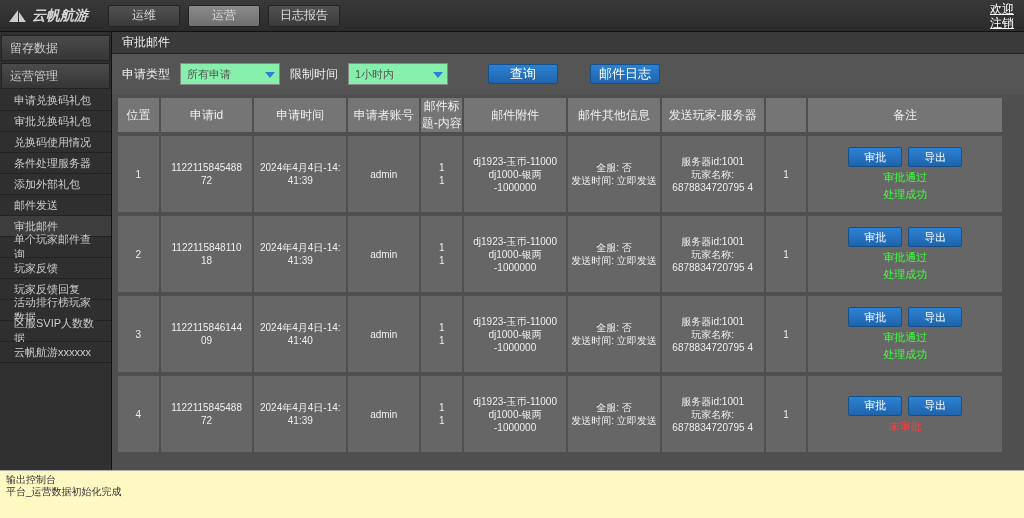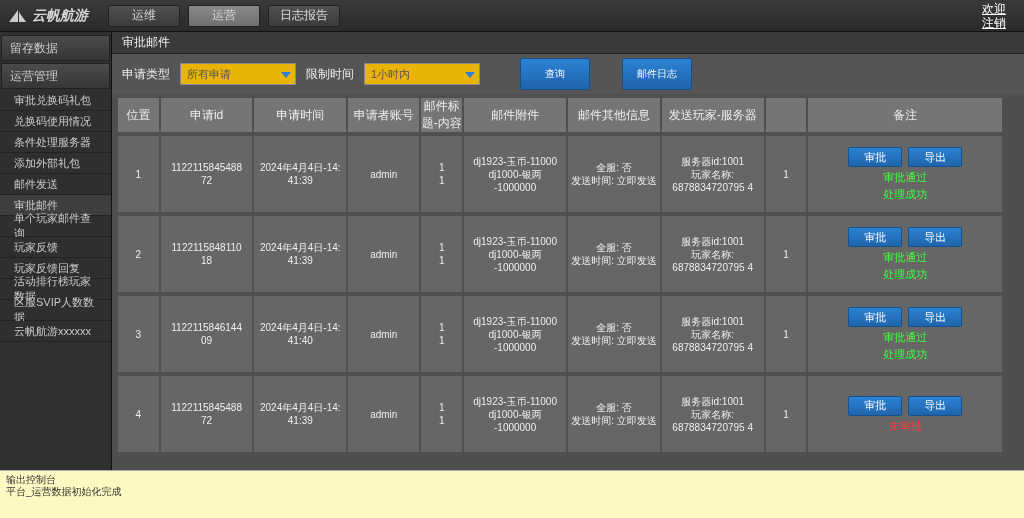--- a/index.html
+++ b/index.html
@@ -5,35 +5,35 @@
   * { margin:0; padding:0; box-sizing:border-box; }
   body { font-family: "Microsoft YaHei", Arial, sans-serif; font-size:12px; background:#fff; color:#000; }
   .app { width:1024px; height:518px; display:flex; flex-direction:column; background:#2e2e2e; }
   .top-bar { height:32px; background:linear-gradient(#3a3a3a,#2a2a2a); border-bottom:1px solid #111; display:flex; align-items:center; padding:0 8px; position:relative; }
   .logo { display:flex; align-items:center; color:#d5d5d5; font-size:14px; font-weight:bold; margin-right:20px; font-style:italic;}
   .logo-icon { width:20px; height:14px; margin-right:4px; }
   .logo-icon svg { width:100%; height:100%; display:block;}
   .top-tabs { display:flex; gap:8px; }
   .top-tab { min-width:72px; height:22px; display:flex; align-items:center; justify-content:center; color:#ddd; background:linear-gradient(#515151,#3b3b3b); border:1px solid #222; border-radius:2px; cursor:pointer; font-size:12px;}
   .top-tab.active { background:linear-gradient(#8a8a8a,#6f6f6f); }
-  .top-right { position:absolute; right:18px; top:2px; text-align:right; color:#fff; font-size:12px; line-height:14px;}
+  .top-right { position:absolute; right:10px; top:2px; text-align:right; color:#fff; font-size:12px; line-height:14px;}
   .top-right div { text-decoration:underline; cursor:pointer;}
   .main { flex:1; display:flex; overflow:hidden; }
   .sidebar { width:112px; background:#303030; border-right:1px solid #111; display:flex; flex-direction:column; padding-top:2px;}
   .side-group { height:26px; display:flex; align-items:center; padding:0 8px; color:#ccc; background:linear-gradient(#4b4b4b,#363636); border:1px solid #222; margin:1px; font-size:12px;}
   .side-item { height:21px; display:flex; align-items:center; padding:0 10px; color:#ddd; font-size:11px; border-bottom:1px solid #222; cursor:pointer; background:#2f2f2f;}
   .side-item.indent { padding-left:14px; font-size:11px; color:#ccc;}
   .side-item.sel { background:#3e3e3e; }
   .content { flex:1; background:#4f4f4f; display:flex; flex-direction:column; overflow:hidden;}
   .breadcrumb { height:22px; display:flex; align-items:center; padding:0 10px; color:#eee; font-size:12px; background:#3a3a3a; border-bottom:1px solid #222;}
   .filters { height:40px; display:flex; align-items:center; gap:10px; padding:0 10px; background:#555;}
   .filters label { color:#eee; font-size:12px;}
-  .combo { position:relative; width:116px; height:22px; background:#eab308; color:#555; display:flex; align-items:center; padding:0 18px 0 6px; font-size:11px; border:1px solid #888; cursor:pointer;}
+  .combo { position:relative; width:100px; height:22px; background:#86efac; color:#555; display:flex; align-items:center; padding:0 18px 0 6px; font-size:11px; border:1px solid #888; cursor:pointer;}
   .combo::after { content:""; position:absolute; right:4px; top:50%; margin-top:-2px; border-left:5px solid transparent; border-right:5px solid transparent; border-top:6px solid #2b7fd6;}
-  .btn-filter { min-width:70px; height:32px; background:linear-gradient(#2c82d4,#1f64ac); border:1px solid #155088; color:#fff; display:flex; align-items:center; justify-content:center; cursor:pointer; font-size:10px; border-radius:2px;}
+  .btn-filter { min-width:70px; height:20px; background:linear-gradient(#2c82d4,#1f64ac); border:1px solid #155088; color:#fff; display:flex; align-items:center; justify-content:center; cursor:pointer; font-size:13px; border-radius:2px;}
   .table-wrap { flex:1; overflow:auto; padding:0 20px 4px 4px;}
   table { width:100%; border-collapse:separate; border-spacing:2px 4px; table-layout:fixed;}
   thead th { background:#757575; color:#eee; font-weight:normal; font-size:12px; height:24px; }
   tbody td { background:#666; color:#eee; font-size:10px; text-align:center; height:76px; vertical-align:middle; line-height:13px; padding:4px 2px;}
   .status-stack { display:flex; flex-direction:column; align-items:center; gap:4px;}
   .row-btns { display:flex; gap:6px; justify-content:flex-end;}
   .btn-sm { min-width:54px; height:20px; background:linear-gradient(#2c82d4,#1f64ac); border:1px solid #155088; color:#fff; display:flex; align-items:center; justify-content:center; cursor:pointer; font-size:11px; border-radius:2px;}
   .status-line { font-size:11px;}
   .green { color:#3cff3c; }
   .red { color:#ff3c3c; }
@@ -59,20 +59,21 @@
       </div>
     <div class="top-right">
       <div>欢迎</div>
       <div>注销</div>
     </div>
   </div>
   <div class="main">
     <div class="sidebar" id="sidebar">
         <div class="side-group">留存数据</div>
         <div class="side-group">运营管理</div>
+        <div class="side-item indent">申请兑换码礼包</div>
         <div class="side-item indent">审批兑换码礼包</div>
         <div class="side-item indent">兑换码使用情况</div>
         <div class="side-item indent">条件处理服务器</div>
         <div class="side-item indent">添加外部礼包</div>
         <div class="side-item indent">邮件发送</div>
         <div class="side-item indent sel">审批邮件</div>
         <div class="side-item indent">单个玩家邮件查询</div>
         <div class="side-item indent">玩家反馈</div>
         <div class="side-item indent">玩家反馈回复</div>
         <div class="side-item indent">活动排行榜玩家数据</div>

